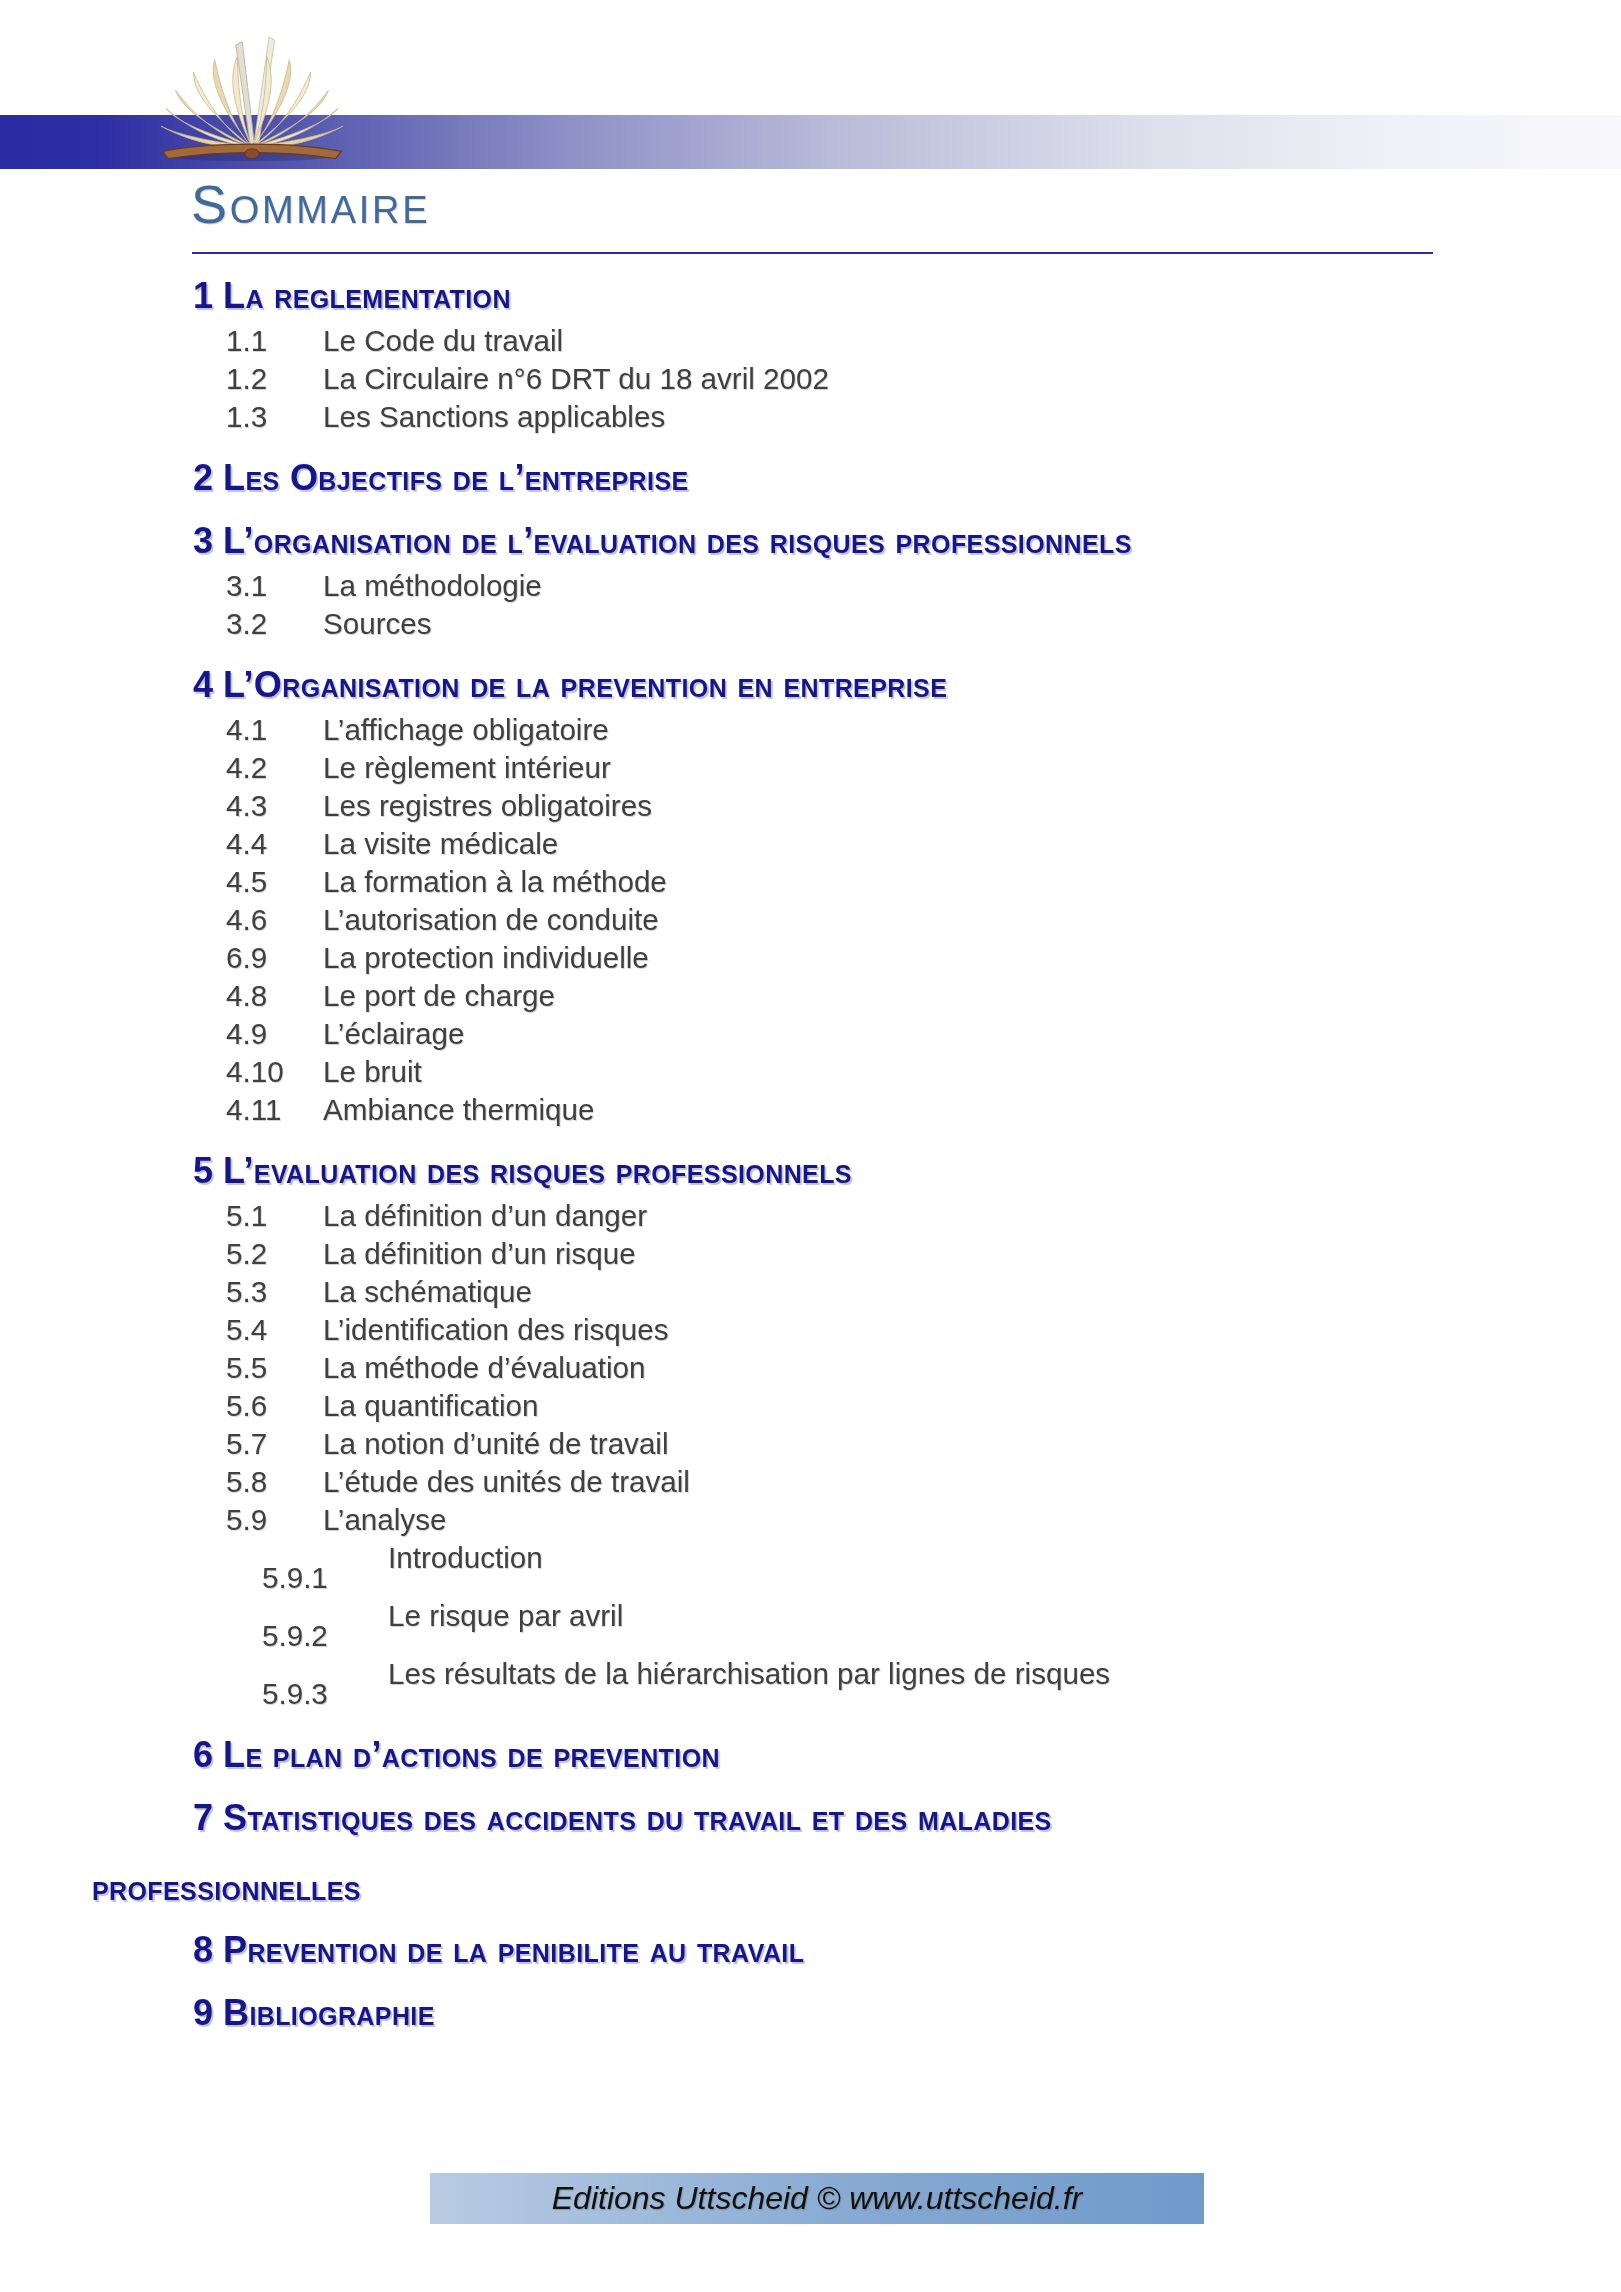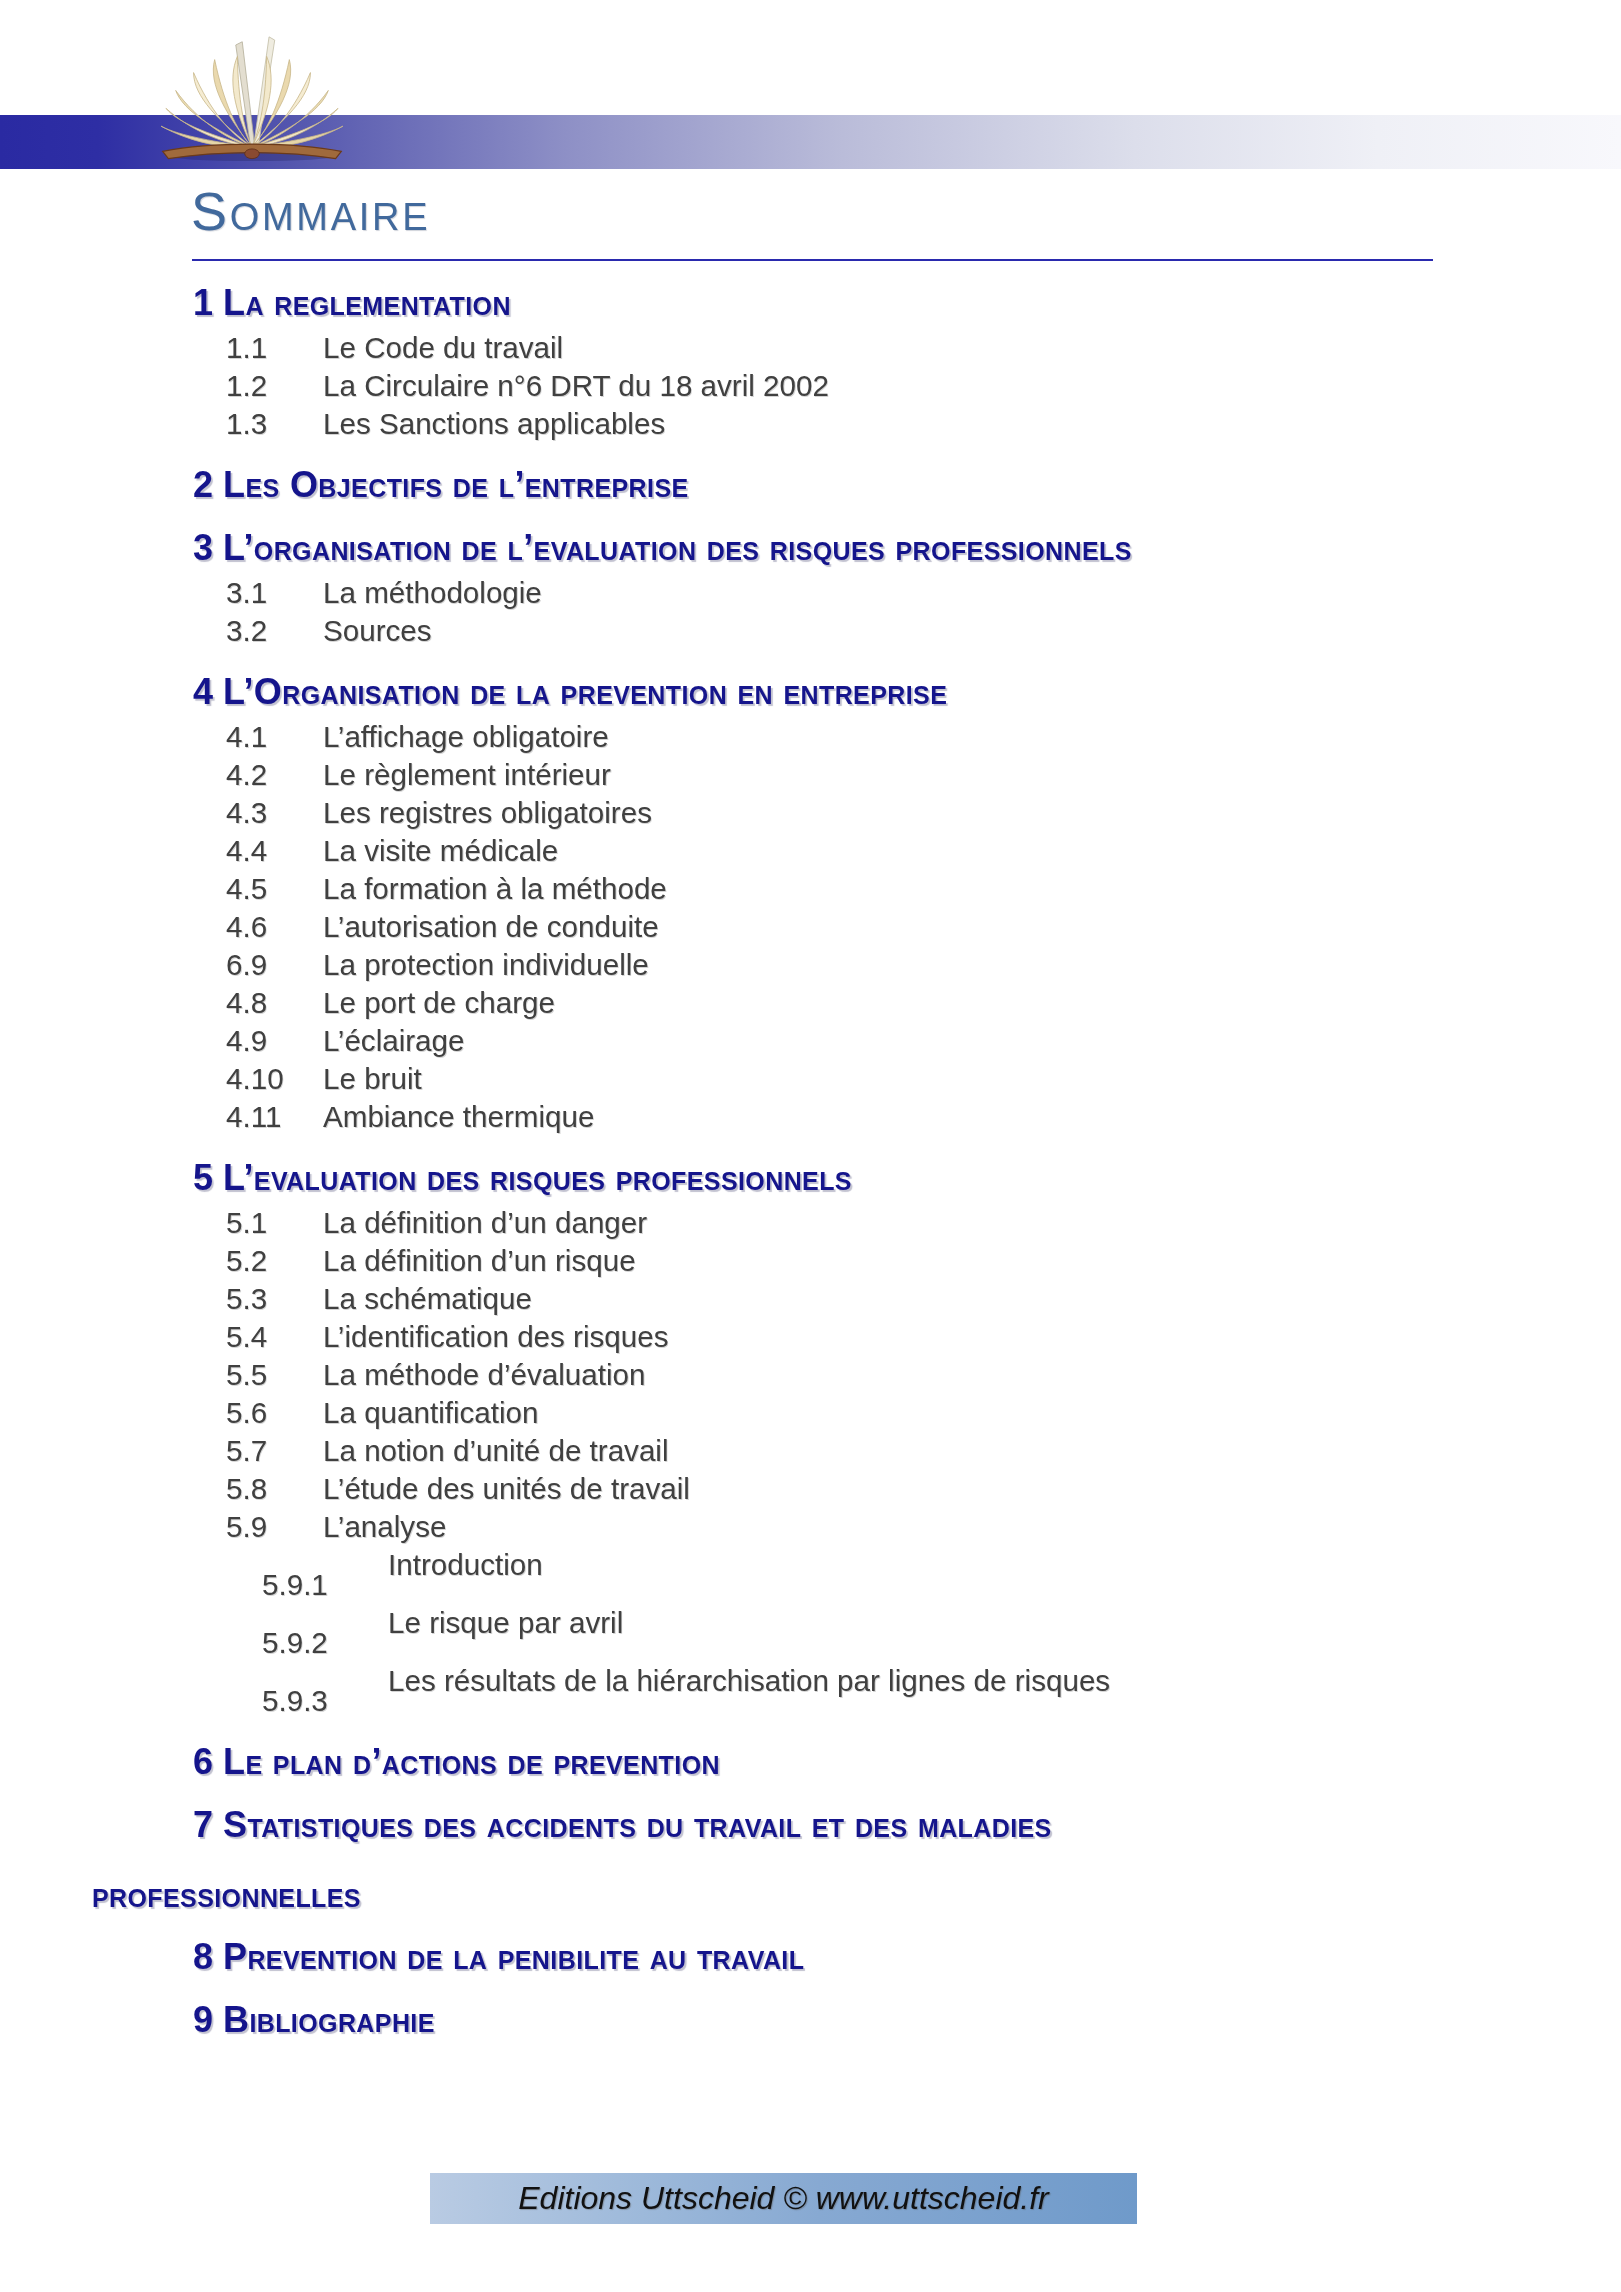--- a/index.html
+++ b/index.html
@@ -27,21 +27,21 @@
   .book-logo {
     position: absolute;
     left: 133px; top: 32px;
     width: 238px; height: 138px;
     z-index: 2;
   }
 
   
   .content {
     position: absolute;
-    left: 0; top: 184px;
+    left: 0; top: 177px;
     width: 100%;
     z-index: 3;
   }
 
   .page-title {
     margin-left: 191px;
     font-size: 54px;
     line-height: 54px;
     font-variant: small-caps;
     letter-spacing: 2.7px;
@@ -104,21 +104,21 @@
     width: 97px;
     flex: 0 0 97px;
   }
   .toc-item.l3 { padding-left: 262px; }
   .toc-item.l3 .i-num { width: 126px; flex: 0 0 126px; margin-top: 20px; }
 
   
   .footer-band {
     position: absolute;
     left: 430px; top: 2173px;
-    width: 707px; height: 51px;
+    width: 774px; height: 51px;
     background: linear-gradient(90deg, #b9cbe3 0%, #9db9da 30%, #87a9d2 55%, #6f9aca 100%);
     z-index: 3;
     text-align: center;
   }
   .footer-text {
     font-size: 32px;
     line-height: 51px;
     font-style: italic;
     color: #111111;
     text-shadow: 0.9px 0.9px 0.9px rgba(90,90,90,0.4);

